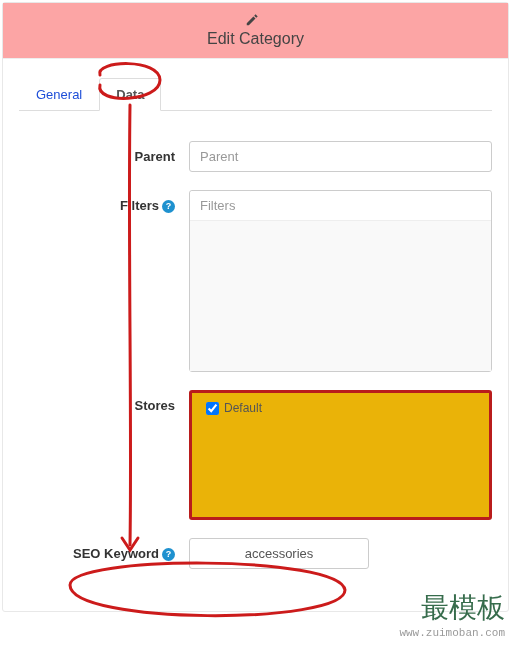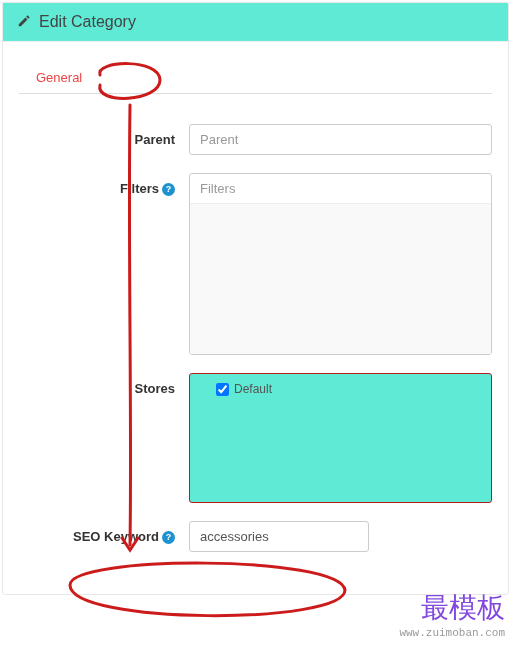--- a/index.html
+++ b/index.html
@@ -16,34 +16,35 @@
     .panel {
       border: 1px solid #e8e8e8;
       border-radius: 3px;
       margin: 2px;
     }
     .panel-header {
       display: flex;
       align-items: center;
       padding: 10px 14px;
       border-bottom: 1px solid #eee;
-      background: #5eead4;
+      background: #fca5a5;
+      flex-direction: column;
     }
     .panel-header .icon { margin-right: 8px; color: #444; }
     .panel-title { font-size: 16px; color: #444; font-weight: normal; }
     .panel-body { padding: 12px 16px 24px 16px; }
     .tabs {
       display: flex;
       border-bottom: 1px solid #ddd;
       margin-bottom: 30px;
       margin-top: 6px;
     }
     .tab {
       padding: 8px 16px;
-      color: #ef4444;
+      color: #1d4ed8;
       cursor: pointer;
       position: relative;
       bottom: -1px;
       border: 1px solid transparent;
     }
     .tab.active {
       color: #555;
       font-weight: bold;
       border: 1px solid #ddd;
       border-bottom: 1px solid #fff;
@@ -85,66 +86,66 @@
     .filters-box input {
       border: none;
       border-bottom: 1px solid #eee;
       border-radius: 3px 3px 0 0;
     }
     .filters-box .filters-area {
       height: 150px;
       background: #f9f9f9;
     }
     .stores-box {
-      border: 1px solid #b91c1c;
-      border-radius: 3px;
-      padding: 8px 26px;
+      border: 3px solid #b91c1c;
+      border-radius: 3px;
+      padding: 8px 14px;
       height: 130px;
-      background: #5eead4;
+      background: #eab308;
     }
     .stores-box label {
       display: flex;
       align-items: center;
       font-size: 12px;
       color: #555;
     }
     .stores-box input[type="checkbox"] { margin-right: 5px; }
     .help-icon {
       display: inline-block;
       width: 13px; height: 13px;
       line-height: 13px;
       text-align: center;
       font-size: 9px;
       border-radius: 50%;
       background: #1e91cf;
       color: #fff;
       vertical-align: middle;
       margin-left: 3px;
     }
-    .seo-row .field-col input { max-width: 180px; }
+    .seo-row .field-col input { max-width: 180px; text-align: center; }
 
     
     .annotation {
       position: absolute;
       top: 0; left: 0;
       width: 511px; height: 645px;
       pointer-events: none;
     }
 
     .watermark {
       position: absolute;
       right: 6px;
       bottom: 6px;
       text-align: right;
       pointer-events: none;
     }
     .watermark .cn {
       font-family: "SimSun","Songti SC",serif;
       font-size: 28px;
-      color: #6d28d9;
+      color: #14532d;
       opacity: 0.85;
     }
     .watermark .url {
       font-size: 11px;
       color: #888;
       opacity: 0.85;
       font-family: Liberation Mono, monospace;
     }
   </style>
 </head>
@@ -156,20 +157,21 @@
       <svg width="14" height="14" viewBox="0 0 16 16">
           <path fill="#444" d="M12.1 1.5l2.4 2.4-1.6 1.6-2.4-2.4 1.6-1.6zM2 11.6l7.6-7.6 2.4 2.4L4.4 14H2v-2.4z"></path>
         </svg>
     </span>
     <span class="panel-title">Edit Category</span>
   </div>
   <div class="panel-body">
 
     <div class="tabs">
       <div class="tab">General</div>
+      <div class="tab active">Data</div>
     </div>
 
     <div class="form-row">
       <div class="label-col">Parent</div>
       <div class="field-col">
         <input type="text" placeholder="Parent" style="">
       </div>
     </div>
 
     <div class="form-row">

